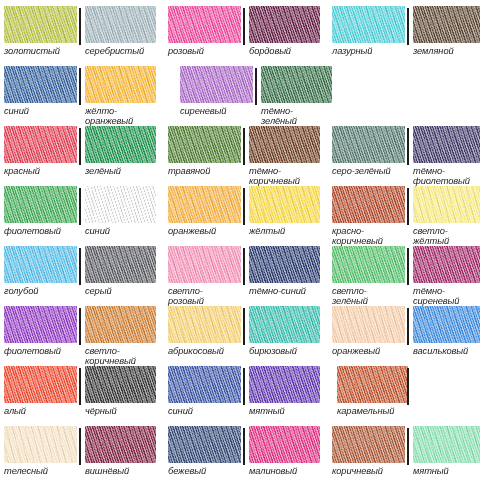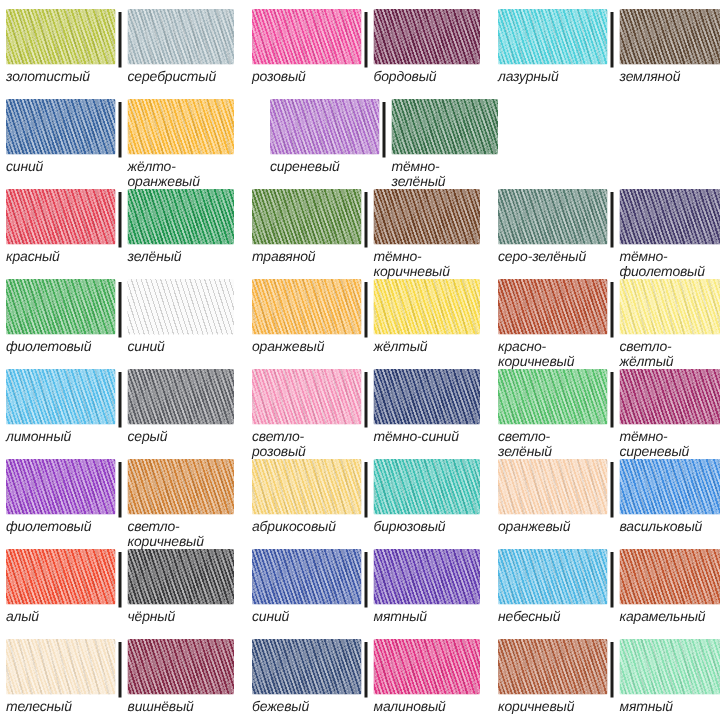--- a/index.html
+++ b/index.html
@@ -359,21 +359,21 @@
     </div>
     <div class="row">
       <div class="group">
         <div class="cell left">
           <div class="swatch">
             <div class="base" style="background: rgb(77, 186, 234);"></div>
             <div class="hatch"></div>
             <div class="hatch2"></div>
             <div class="edge"></div>
           </div>
-          <div class="label">лимонный</div>
+          <div class="label">голубой</div>
         </div>
         <div class="cell right">
           <div class="swatch">
             <div class="base" style="background: rgb(84, 86, 92);"></div>
             <div class="hatch"></div>
             <div class="hatch2"></div>
             <div class="edge"></div>
           </div>
           <div class="label">серый</div>
         </div>
@@ -526,29 +526,20 @@
             <div class="base" style="background: rgb(91, 51, 173);"></div>
             <div class="hatch"></div>
             <div class="hatch2"></div>
             <div class="edge"></div>
           </div>
           <div class="label">мятный</div>
         </div>
       </div>
       <div class="gap"></div>
       <div class="group">
-        <div class="cell left">
-          <div class="swatch">
-            <div class="base" style="background: rgb(69, 179, 226);"></div>
-            <div class="hatch"></div>
-            <div class="hatch2"></div>
-            <div class="edge"></div>
-          </div>
-          <div class="label">небесный</div>
-        </div>
         <div class="cell right">
           <div class="swatch">
             <div class="base" style="background: rgb(189, 76, 37);"></div>
             <div class="hatch"></div>
             <div class="hatch2"></div>
             <div class="edge"></div>
           </div>
           <div class="label">карамельный</div>
         </div>
       </div>

